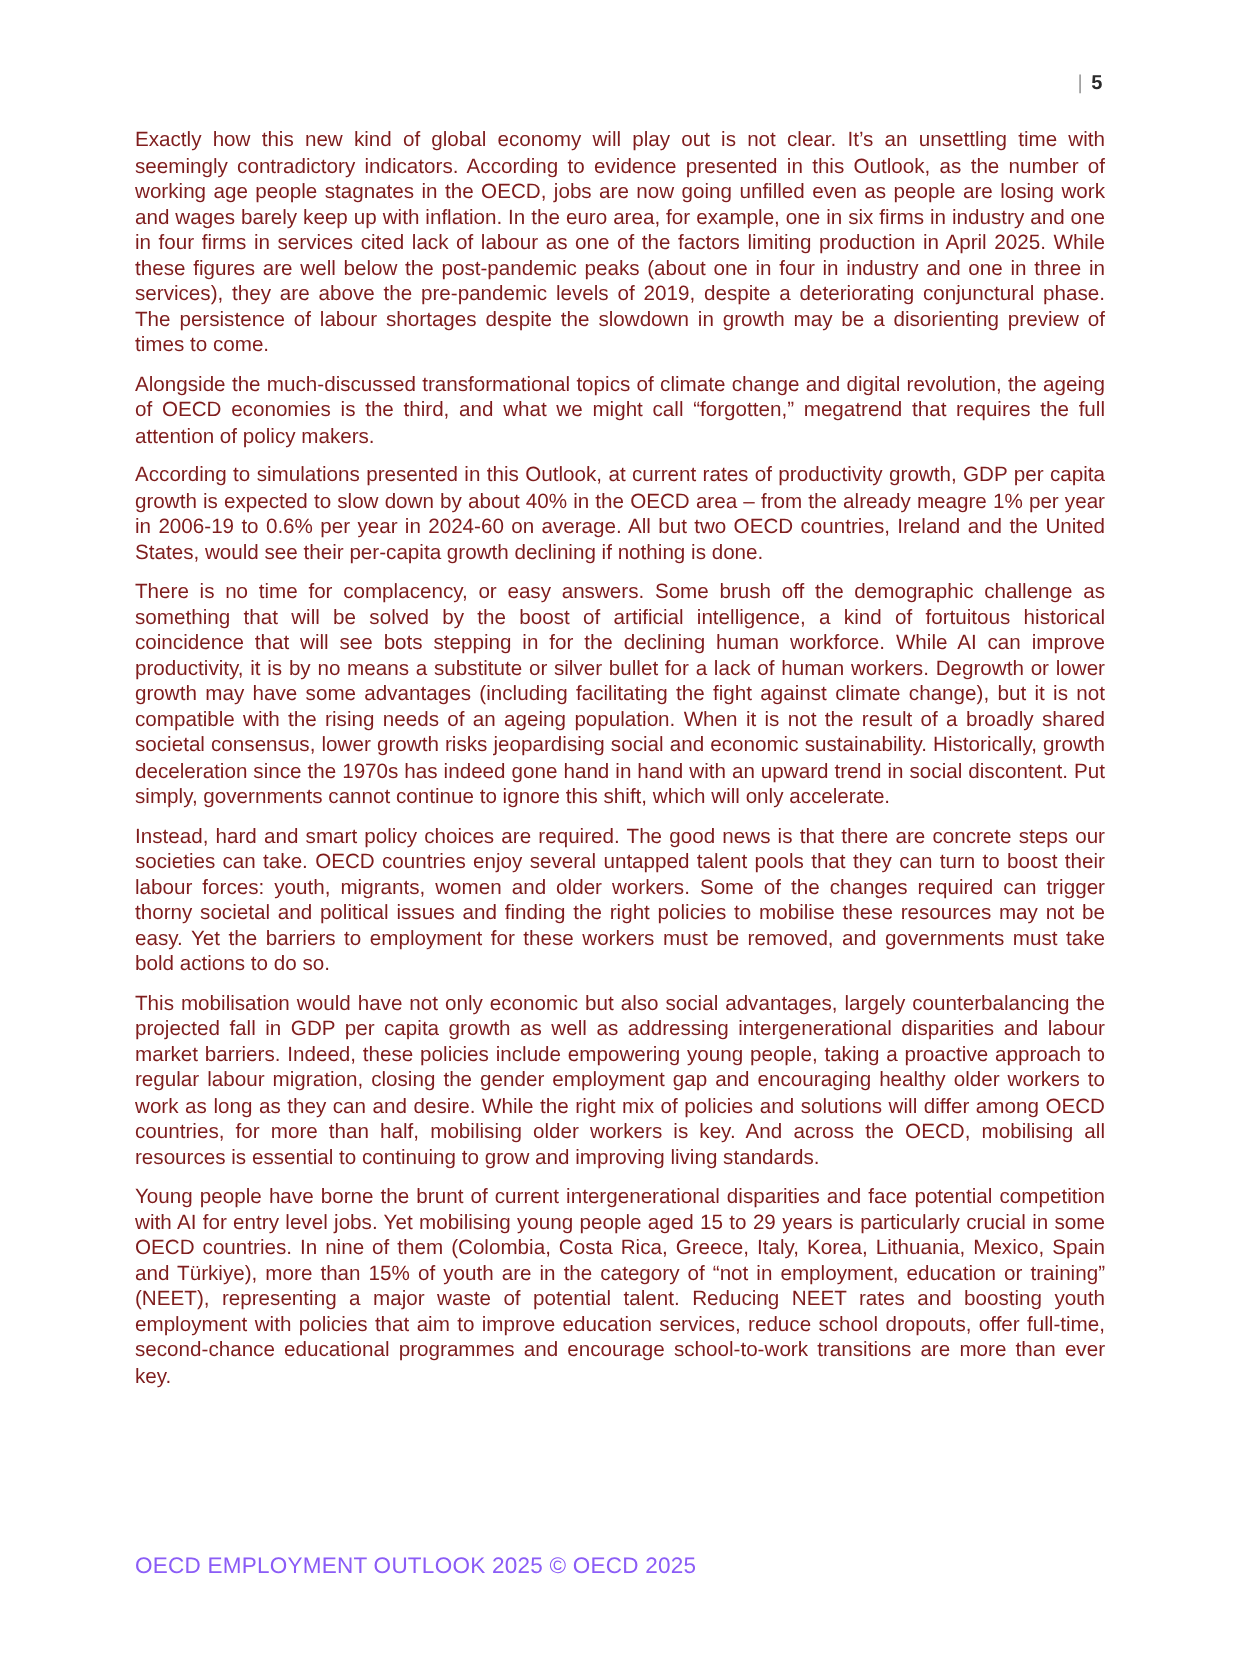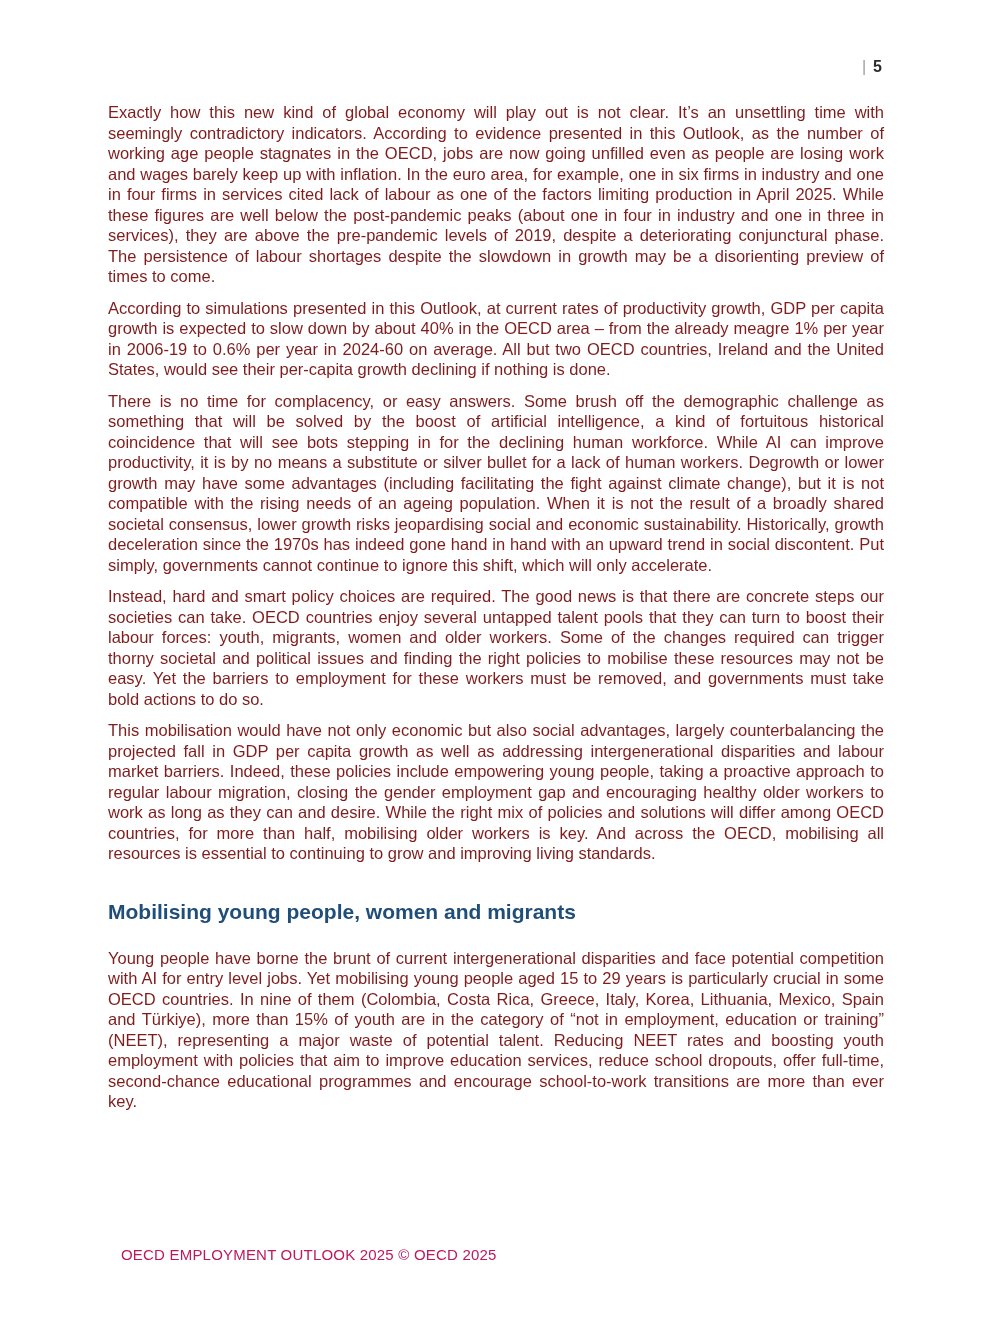--- a/index.html
+++ b/index.html
@@ -43,43 +43,43 @@
   .content h2 {
     color: #1F4E79;
     font-size: 21px;
     font-weight: 700;
     margin-top: 36px;
     margin-bottom: 24px;
     text-align: left;
   }
   .footer {
     position: absolute;
-    left: 121px;
+    left: 108px;
     bottom: 60px;
-    font-size: 15px;
-    color: #be185d;
+    font-size: 18px;
+    color: #8b5cf6;
     letter-spacing: 0.2px;
   }
 </style>
 </head>
 <body>
 
 <div class="page">
 
   <div class="page-number">
     <span class="sep">|</span><span class="num">5</span>
   </div>
 
   <div class="content">
     <p>Exactly how this new kind of global economy will play out is not clear. It’s an unsettling time with seemingly contradictory indicators. According to evidence presented in this Outlook, as the number of working age people stagnates in the OECD, jobs are now going unfilled even as people are losing work and wages barely keep up with inflation. In the euro area, for example, one in six firms in industry and one in four firms in services cited lack of labour as one of the factors limiting production in April 2025. While these figures are well below the post-pandemic peaks (about one in four in industry and one in three in services), they are above the pre-pandemic levels of 2019, despite a deteriorating conjunctural phase. The persistence of labour shortages despite the slowdown in growth may be a disorienting preview of times to come.</p>
+    <p>Alongside the much-discussed transformational topics of climate change and digital revolution, the ageing of OECD economies is the third, and what we might call “forgotten,” megatrend that requires the full attention of policy makers.</p>
     <p>According to simulations presented in this Outlook, at current rates of productivity growth, GDP per capita growth is expected to slow down by about 40% in the OECD area – from the already meagre 1% per year in 2006-19 to 0.6% per year in 2024-60 on average. All but two OECD countries, Ireland and the United States, would see their per-capita growth declining if nothing is done.</p>
     <p>There is no time for complacency, or easy answers. Some brush off the demographic challenge as something that will be solved by the boost of artificial intelligence, a kind of fortuitous historical coincidence that will see bots stepping in for the declining human workforce. While AI can improve productivity, it is by no means a substitute or silver bullet for a lack of human workers. Degrowth or lower growth may have some advantages (including facilitating the fight against climate change), but it is not compatible with the rising needs of an ageing population. When it is not the result of a broadly shared societal consensus, lower growth risks jeopardising social and economic sustainability. Historically, growth deceleration since the 1970s has indeed gone hand in hand with an upward trend in social discontent. Put simply, governments cannot continue to ignore this shift, which will only accelerate.</p>
     <p>Instead, hard and smart policy choices are required. The good news is that there are concrete steps our societies can take. OECD countries enjoy several untapped talent pools that they can turn to boost their labour forces: youth, migrants, women and older workers. Some of the changes required can trigger thorny societal and political issues and finding the right policies to mobilise these resources may not be easy. Yet the barriers to employment for these workers must be removed, and governments must take bold actions to do so.</p>
     <p>This mobilisation would have not only economic but also social advantages, largely counterbalancing the projected fall in GDP per capita growth as well as addressing intergenerational disparities and labour market barriers. Indeed, these policies include empowering young people, taking a proactive approach to regular labour migration, closing the gender employment gap and encouraging healthy older workers to work as long as they can and desire. While the right mix of policies and solutions will differ among OECD countries, for more than half, mobilising older workers is key. And across the OECD, mobilising all resources is essential to continuing to grow and improving living standards.</p>
 
-    <h2>Mobilising young people, women and migrants</h2>
 
     <p>Young people have borne the brunt of current intergenerational disparities and face potential competition with AI for entry level jobs. Yet mobilising young people aged 15 to 29 years is particularly crucial in some OECD countries. In nine of them (Colombia, Costa Rica, Greece, Italy, Korea, Lithuania, Mexico, Spain and Türkiye), more than 15% of youth are in the category of “not in employment, education or training” (NEET), representing a major waste of potential talent. Reducing NEET rates and boosting youth employment with policies that aim to improve education services, reduce school dropouts, offer full-time, second-chance educational programmes and encourage school-to-work transitions are more than ever key.</p>
   </div>
 
   <div class="footer">OECD EMPLOYMENT OUTLOOK 2025 © OECD 2025</div>
 
 </div>
 
 </body></html>

